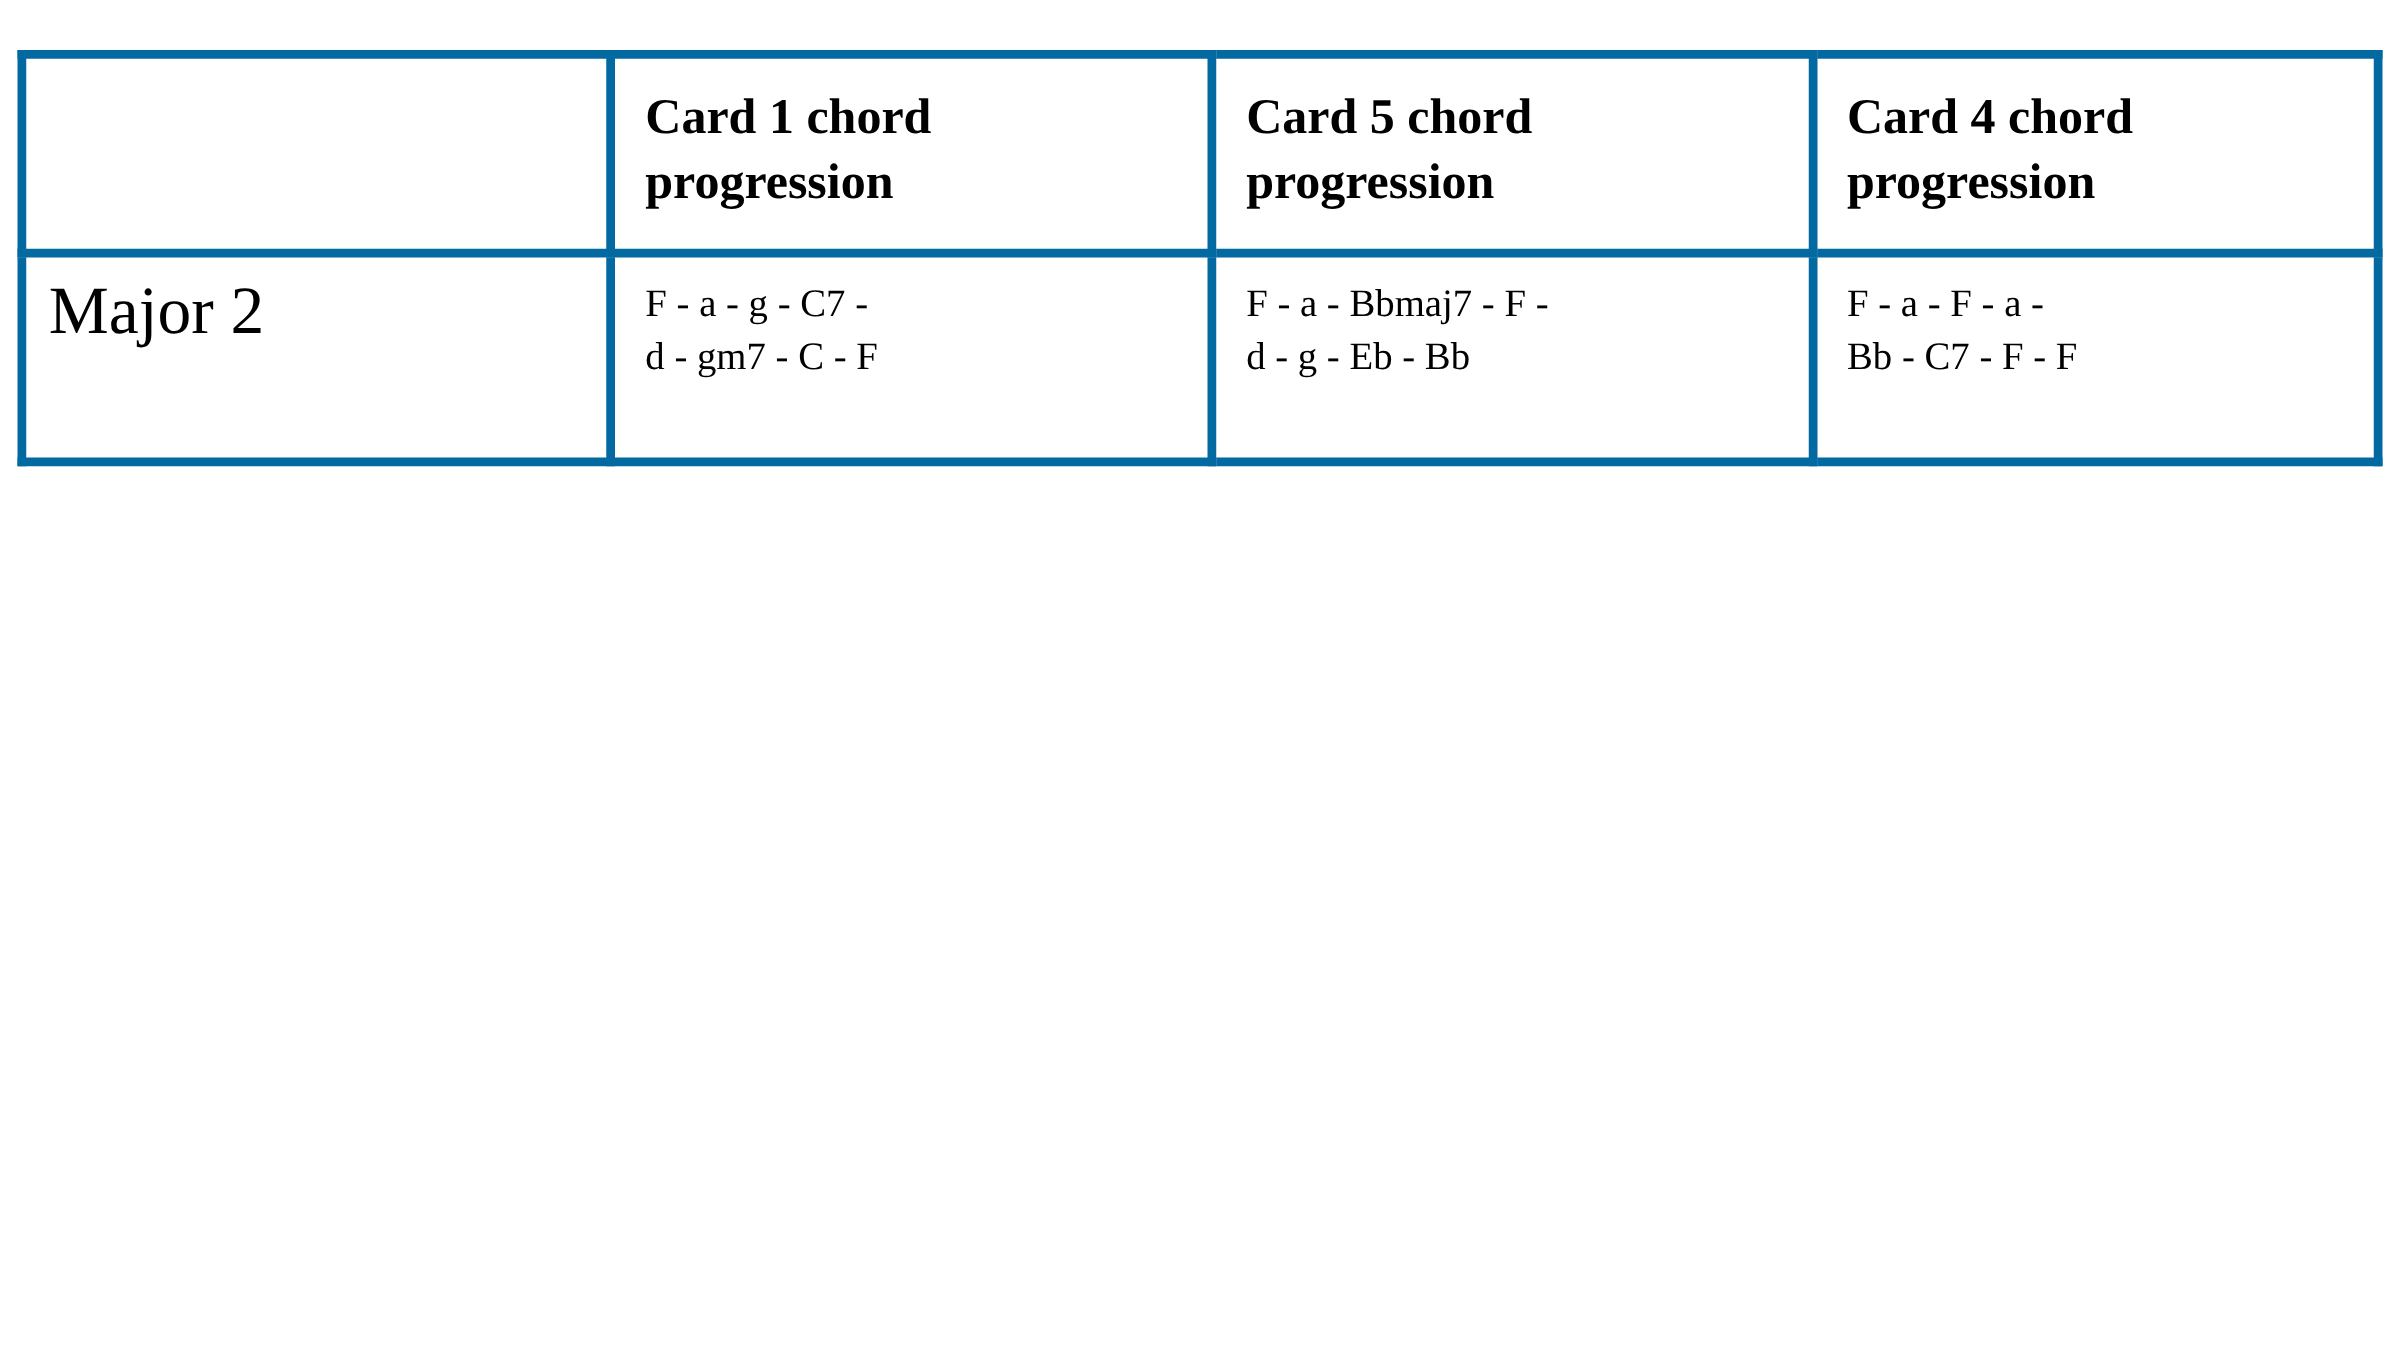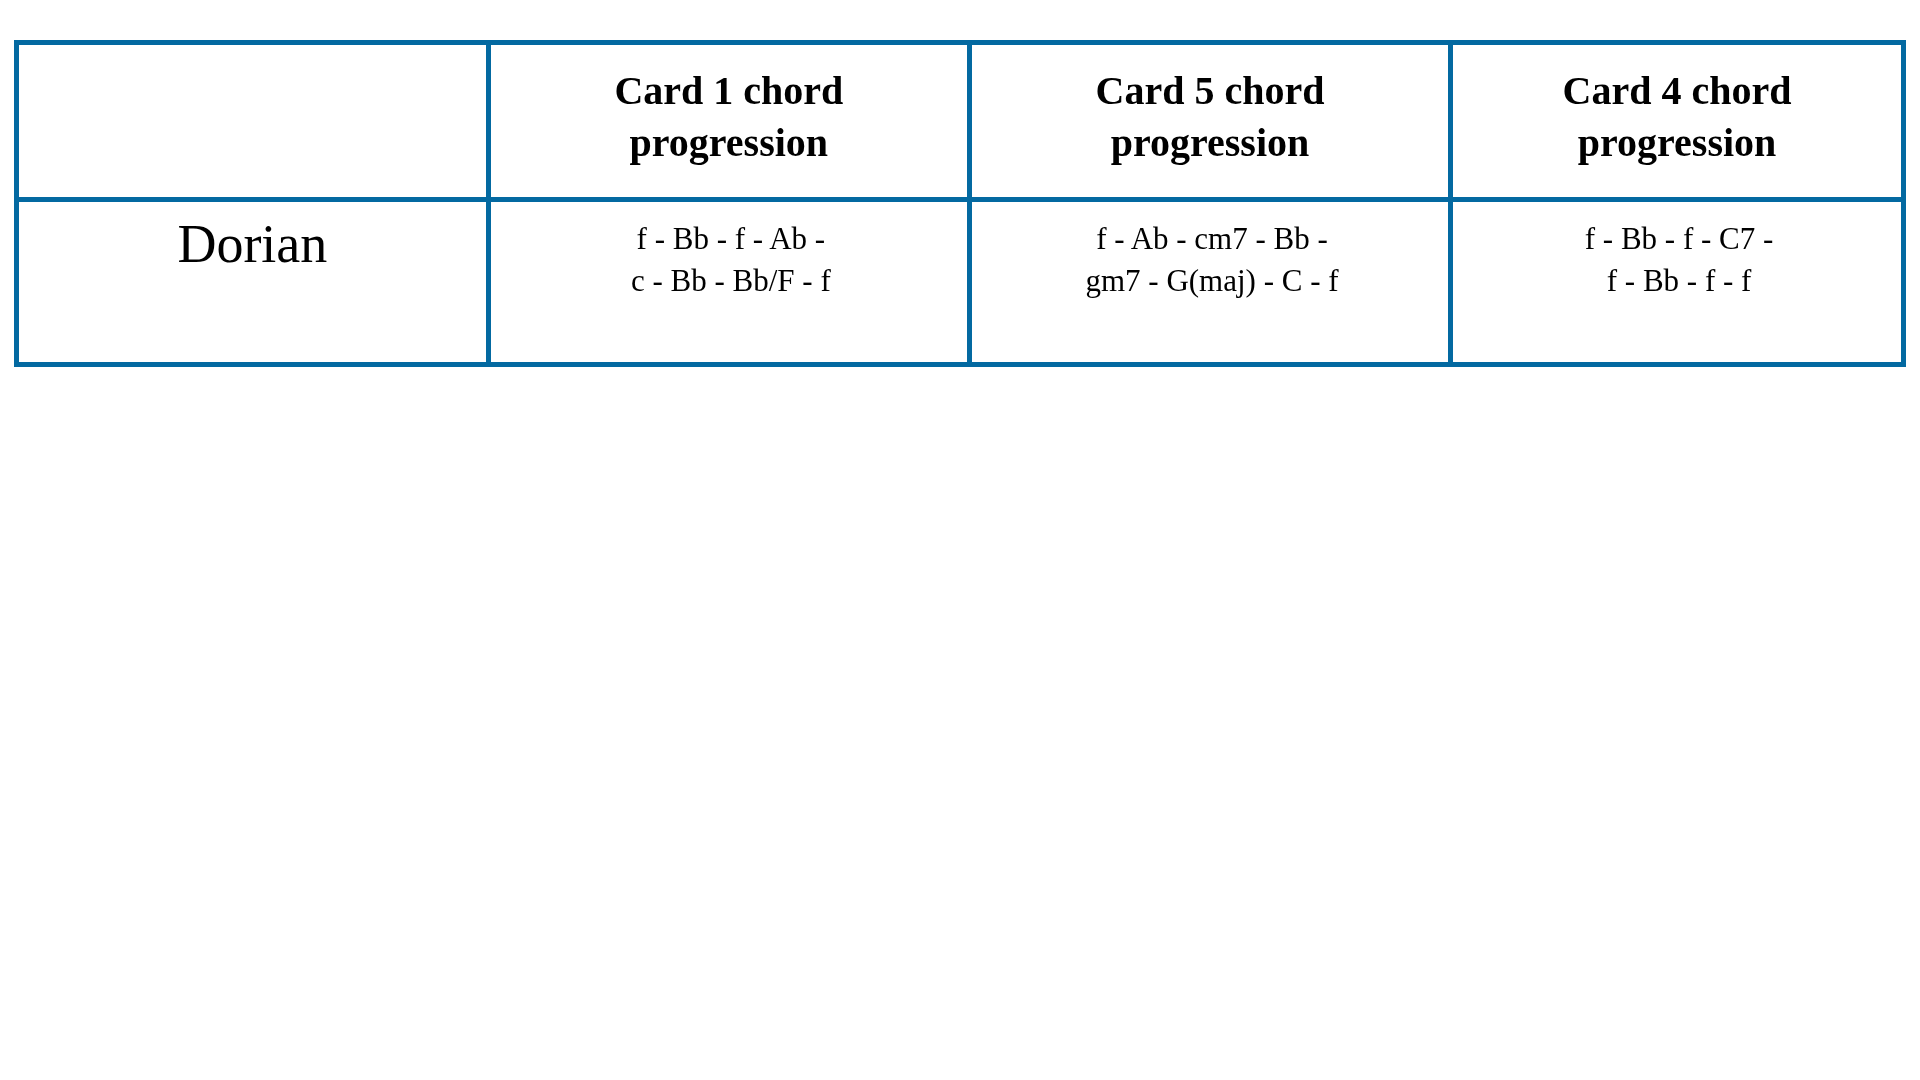--- a/index.html
+++ b/index.html
@@ -13,22 +13,22 @@
       background: #fff;
       font-family: "Century Schoolbook", "New Century Schoolbook", "Bookman Old Style", Georgia, serif;
       padding: 40px 14px 20px 14px;
     }
     table {
       width: 100%;
       border-collapse: collapse;
       table-layout: fixed;
     }
     th, td {
-      border: 5px solid #0369a1;
-      text-align: center;
+      border: 7px solid #0369a1;
+      text-align: left;
       vertical-align: top;
     }
     th {
       font-weight: 700;
       font-size: 40px;
       padding: 20px 24px 28px 24px;
       line-height: 1.3;
     }
     th.blank {
       font-weight: 400;
@@ -65,22 +65,22 @@
   <thead>
     <tr>
       <th class="blank"></th>
       <th>Card 1 chord progression</th>
       <th>Card 5 chord progression</th>
       <th>Card 4 chord progression</th>
     </tr>
   </thead>
   <tbody>
     <tr>
-      <td class="rowlabel">Dorian</td>
-      <td class="cell">f - Bb -  f -  Ab -
-c - Bb - Bb/F - f</td>
-      <td class="cell">f - Ab -  cm7 -  Bb -
-gm7 - G(maj) - C - f</td>
-      <td class="cell">f - Bb -  f -  C7 -
-f - Bb - f - f</td>
+      <td class="rowlabel">Major 2</td>
+      <td class="cell">F - a -  g -  C7 -
+d - gm7 - C - F</td>
+      <td class="cell">F - a -  Bbmaj7 -  F -
+d - g - Eb - Bb</td>
+      <td class="cell">F - a -  F -  a -
+Bb - C7 - F - F</td>
     </tr>
   </tbody>
 </table>
 
 </body></html>

